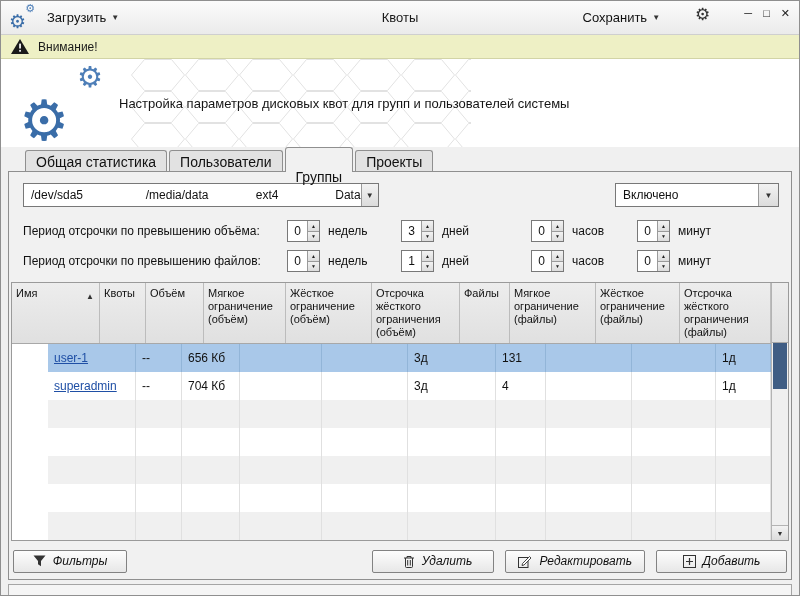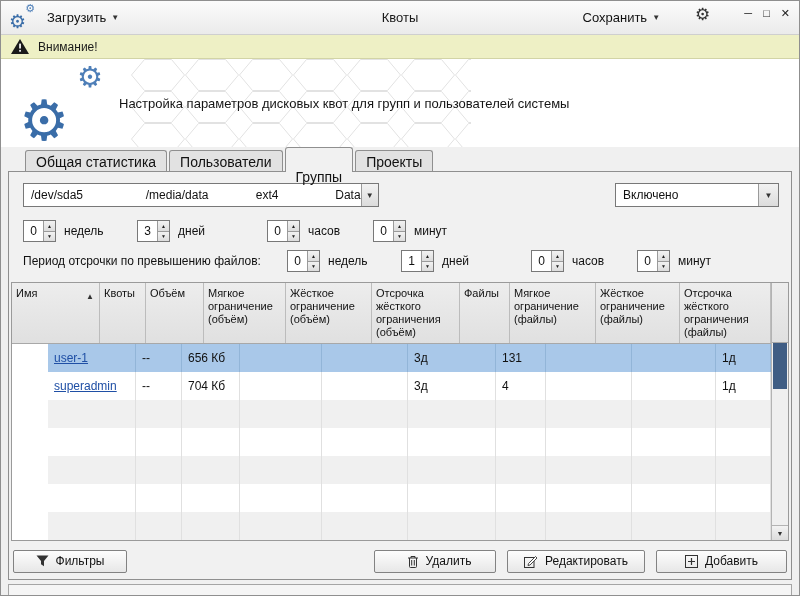--- a/index.html
+++ b/index.html
@@ -81,21 +81,21 @@
   .vscroll{width:17px;flex:0 0 17px;display:flex;flex-direction:column;border-left:1px solid #b3b3b3;background:#efefef;}
   .vs-cap{height:60px;flex:0 0 60px;background:linear-gradient(#ededed,#e0e0e0);border-bottom:1px solid #a8a8a8;}
   .vs-track{flex:1;display:flex;flex-direction:column;}
   .vs-thumb{height:46px;flex:0 0 46px;background:var(--scroll-thumb,#3f5d84);margin:0 1px;}
   .vs-fill{flex:1;}
   .vs-btn{height:15px;flex:0 0 15px;background:linear-gradient(#f2f2f2,#dcdcdc);border-top:1px solid #b3b3b3;
     display:flex;align-items:center;justify-content:center;font-size:7px;color:#333;}
   
   .btnrow{display:flex;align-items:center;margin:0 2px 2px;gap:11px;flex:0 0 24px;}
   .btn{height:23px;border:1px solid #828282;border-radius:2px;background:linear-gradient(#fdfdfd,#e7e7e7);
-    font-family:inherit;font-size:12px;color:#111;display:inline-flex;align-items:center;justify-content:center;gap:7px;padding:0 12px;}
+    font-family:inherit;font-size:12px;color:#111;display:inline-flex;align-items:center;justify-content:center;gap:7px;padding:0 12px;font-style:italic;}
   .btn-filters{min-width:114px;}
   .btn-del{min-width:122px;padding-left:20px;} .btn-edit{min-width:138px;} .btn-add{min-width:131px;}
   .spacer{flex:1;}
   .bicon{display:flex;align-items:center;}
   
   .statusbar{height:24px;flex:0 0 24px;margin:4px 7px 6px;border:1px solid #a5a5a5;background:#f5f5f5;position:relative;}
   .grip{position:absolute;right:1px;bottom:1px;}
 </style>
 </head>
 <body>
@@ -172,20 +172,21 @@
       <div class="combo combo-status">
         <span>Включено</span>
         <span class="arrow-btn">
           <span class="caret-sm">▼</span>
         </span>
       </div>
     </div>
 
     <div>
         <div class="row-grace">
+          <span class="grace-label">Период отсрочки по превышению объёма:</span>
           <span class="gf gf0">
             <span class="spin">
               <span class="spin-val">0</span>
               <span class="spin-btns">
                 <span class="spin-up">▲</span>
                 <span class="spin-down">▼</span>
               </span>
             </span>
             <span class="gf-unit">недель</span>
           </span>

